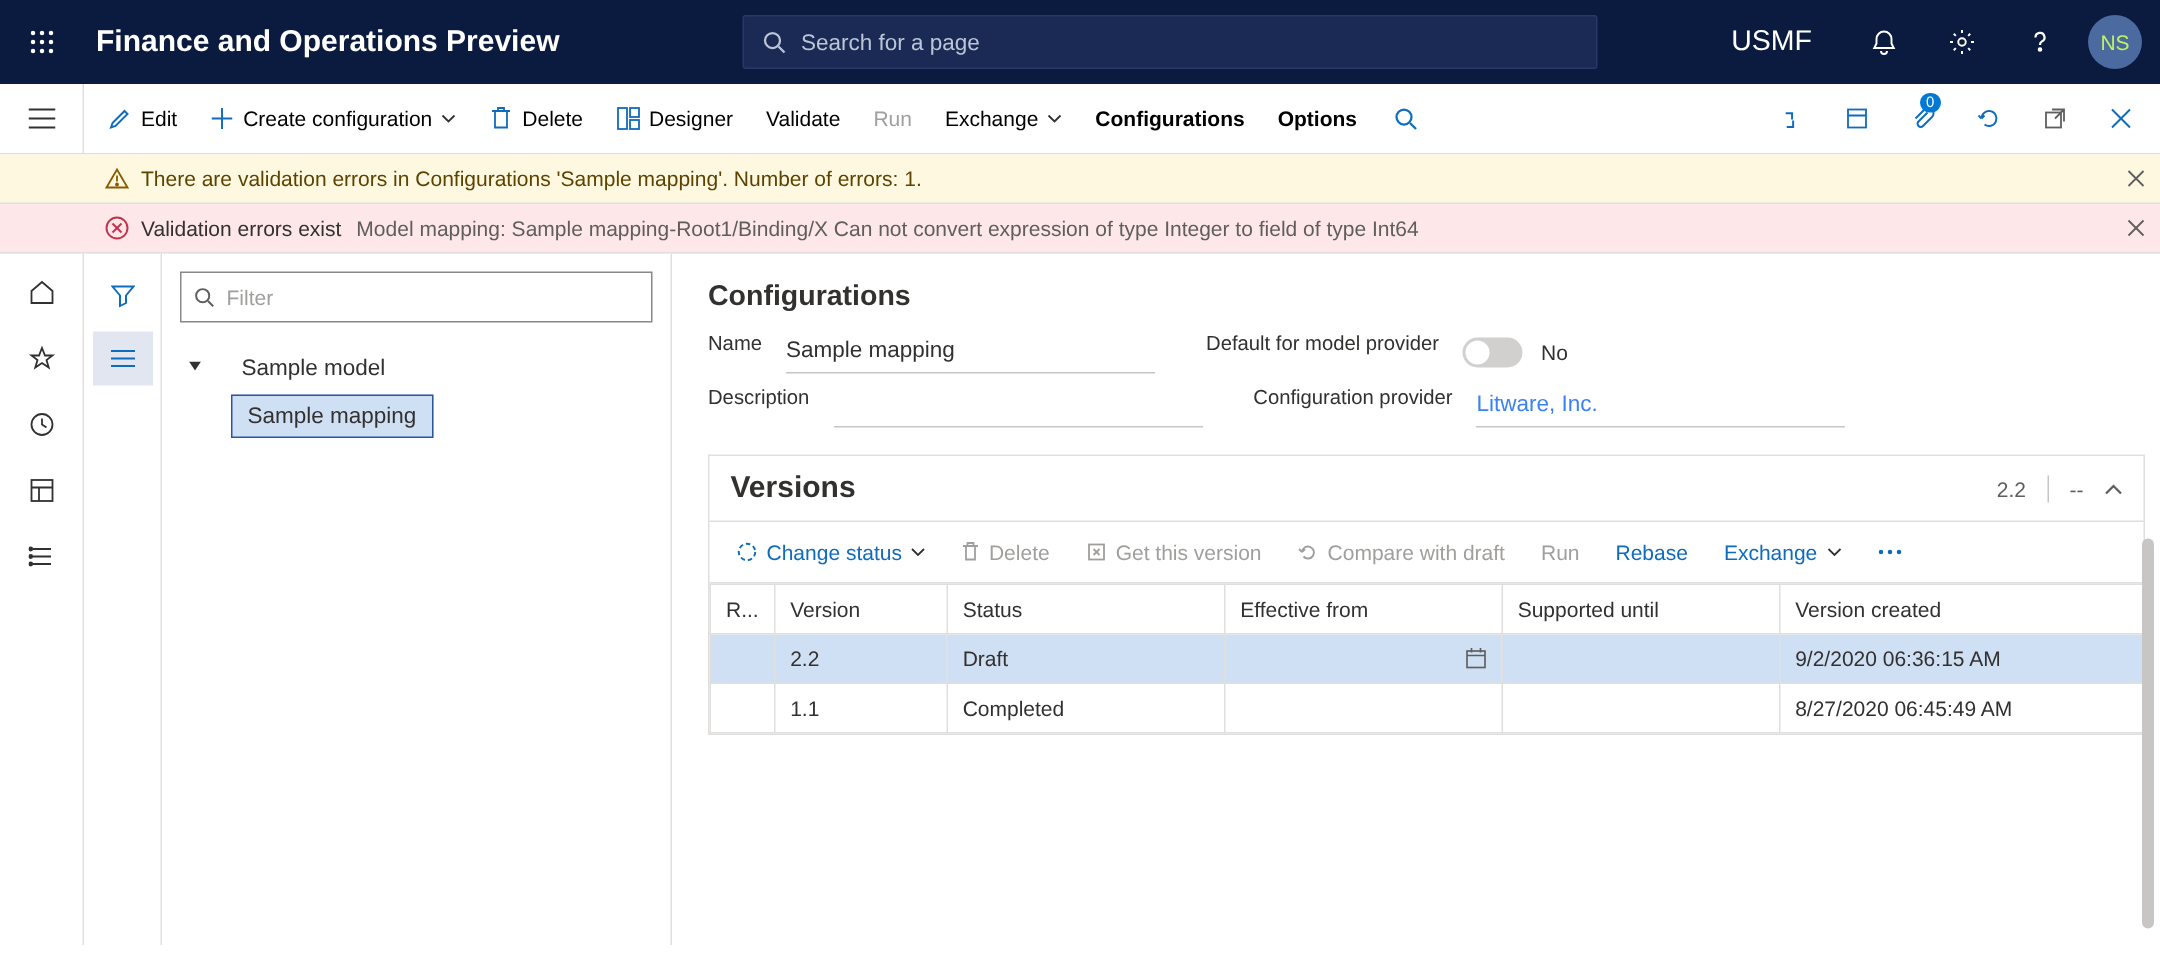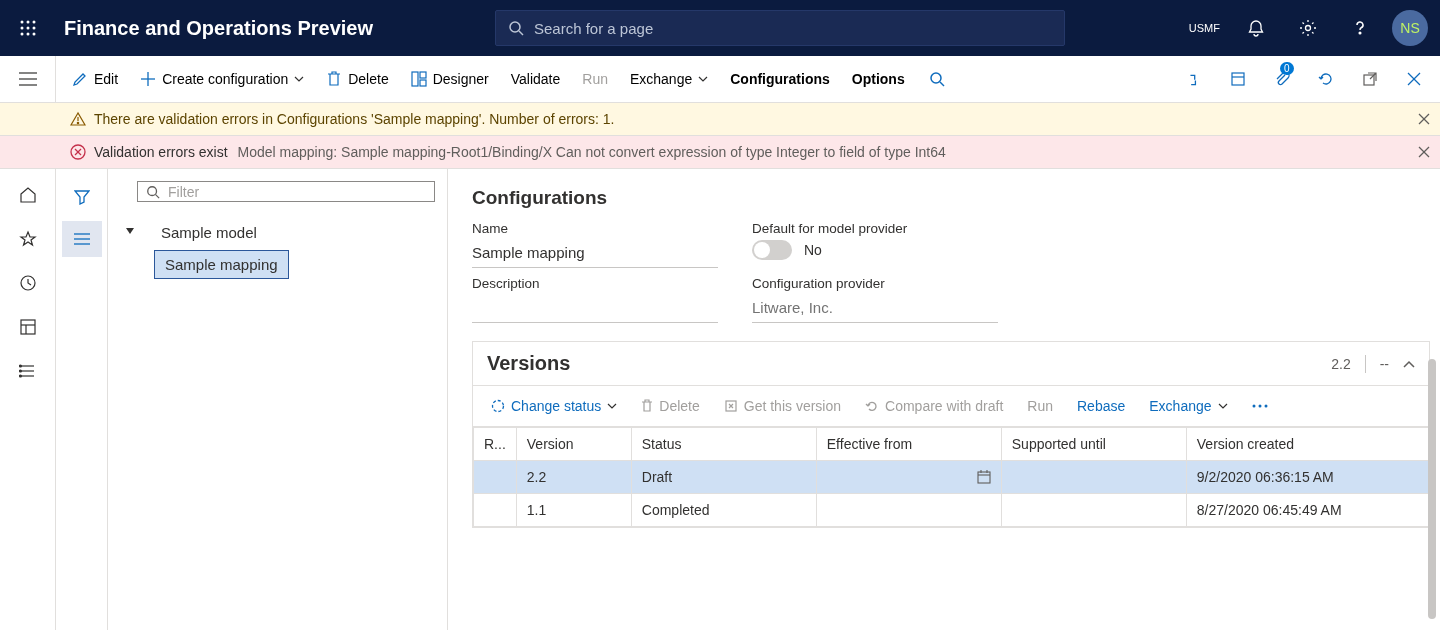--- a/index.html
+++ b/index.html
@@ -6,21 +6,21 @@
   body { font-family: "Segoe UI", Arial, sans-serif; font-size:14px; color:#323130; background:#fff; width:1440px; height:638px; overflow:hidden; }
   .topbar { background:#0b1b3f; color:#fff; height:56px; display:flex; align-items:center; padding:0 12px; gap:12px; }
   .topbar .waffle { width:32px; height:32px; display:flex; align-items:center; justify-content:center; cursor:pointer; }
   .topbar .title { font-size:20px; font-weight:600; margin-left:8px;text-align:right; }
   .searchbar { margin-left:110px; width:570px; height:36px; background:#1a2a54; border-radius:2px; display:flex; align-items:center; padding:0 12px; gap:10px; color:#bcc5d6; border:1px solid #253869; }
   .searchbar input { background:transparent; border:none; outline:none; color:#fff; font-size:15px; flex:1; }
   .searchbar input::placeholder { color:#bcc5d6; }
   .topbar-spacer { flex:1; }
   .top-icon { width:40px; height:40px; display:flex; align-items:center; justify-content:center; cursor:pointer; }
   .avatar { width:36px; height:36px; border-radius:50%; background:#4a6aa0; color:#bef264; display:flex; align-items:center; justify-content:center; font-size:14px; }
-  .entity-label { font-size:11px; margin-right:4px; }
+  .entity-label { font-size:19px; margin-right:16px; }
 
   .cmdrow { display:flex; height:47px; border-bottom:1px solid #e1dfdd; }
   .cmd-left { width:56px; display:flex; align-items:center; justify-content:center; border-right:1px solid #e1dfdd; cursor:pointer; }
   .cmd-main { flex:1; display:flex; align-items:center; padding:0 6px; gap:2px; }
   .cmd-btn { display:flex; align-items:center; gap:6px; padding:0 10px; height:46px; cursor:pointer; font-size:14px; color:#000000; }
   .cmd-btn.disabled { color:#a19f9d; cursor:default; }
   .cmd-btn.bold { font-weight:600; }
   .cmd-icon { width:16px; height:16px; display:inline-flex; align-items:center; justify-content:center; }
   .cmd-right { display:flex; align-items:center; gap:4px; padding-right:6px; }
   .cmd-icon-btn { width:40px; height:46px; display:flex; align-items:center; justify-content:center; cursor:pointer; }
@@ -38,36 +38,36 @@
 
   .body-row { display:flex; height:calc(638px - 56px - 47px - 37px - 37px); }
   .leftrail { width:56px; border-right:1px solid #e1dfdd; display:flex; flex-direction:column; align-items:center; padding-top:6px; gap:4px; }
   .rail-btn { width:56px; height:40px; display:flex; align-items:center; justify-content:center; cursor:pointer; color:#005a9e; }
 
   .tool-rail { width:52px; border-right:1px solid #e1dfdd; display:flex; flex-direction:column; align-items:center; padding-top:10px; gap:6px; }
   .tool-btn { width:40px; height:36px; display:flex; align-items:center; justify-content:center; cursor:pointer; color:#005a9e; }
   .tool-btn.selected { background:#e1e6f0; }
 
   .tree-panel { width:340px; border-right:1px solid #e1dfdd; padding:12px; }
-  .filterbox { display:flex; align-items:center; height:21px; border:1px solid #8a8886; padding:0 8px; gap:8px; color:#605e5c;margin-left:17px; }
+  .filterbox { display:flex; align-items:center; height:34px; border:1px solid #8a8886; padding:0 8px; gap:8px; color:#605e5c; }
   .filterbox input { border:none; outline:none; flex:1; font-size:14px; }
   .filterbox input::placeholder { color:#a19f9d; }
   .tree { margin-top:16px; font-size:15px; }
   .tree-row { display:flex; align-items:center; height:28px; gap:6px; cursor:pointer; padding-left:4px; }
   .tree-row .caret { width:12px; display:inline-flex; justify-content:center; }
   .tree-child { margin-left:34px; margin-top:4px; }
   .tree-child .sel { display:inline-block; background:#cfe0f4; border:1px solid #2b579a; padding:5px 10px; }
 
   .detail { flex:1; padding:18px 10px 0 24px; overflow:auto; position:relative; }
   .detail h2 { font-size:19px; font-weight:600; margin-bottom:12px; }
   .field-row { display:flex; gap:34px; margin-bottom:8px; }
-  .fld { display:flex; flex-direction:column; gap:4px; }
+  .fld { display:flex; flex-direction:row; gap:16px; }
   .fld-label { font-size:13.5px; color:#323130; }
   .fld-val { height:28px; border-bottom:1px solid #c8c6c4; width:246px; display:flex; align-items:center; font-size:15px; padding-bottom:2px; }
-  .fld-link { color:#737373; }
+  .fld-link { color:#3b82f6; }
   .toggle-wrap { display:flex; align-items:center; gap:12px; }
   .toggle { width:40px; height:20px; border-radius:10px; background:#d2d0ce; position:relative; }
   .toggle::after { content:""; position:absolute; left:2px; top:2px; width:16px; height:16px; border-radius:50%; background:#fff; }
 
   .versions { margin-top:18px; border:1px solid #e1dfdd; }
   .versions-head { display:flex; align-items:center; justify-content:space-between; padding:10px 14px; border-bottom:1px solid #e1dfdd; }
   .versions-title { font-size:20px; font-weight:600; }
   .versions-head-right { display:flex; align-items:center; gap:14px; font-size:14px; color:#605e5c; }
   .vh-sep { width:1px; height:18px; background:#c8c6c4; }
   .versions-toolbar { display:flex; align-items:center; gap:8px; padding:8px 10px; border-bottom:1px solid #e1dfdd; }

